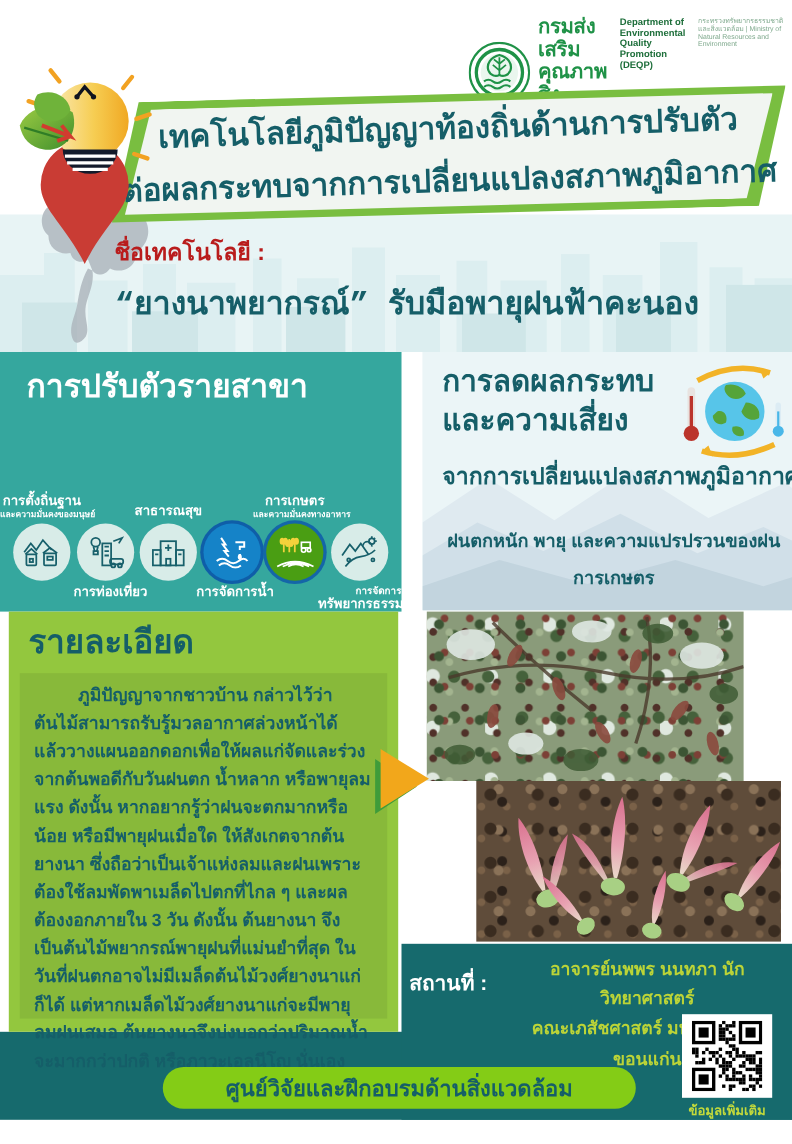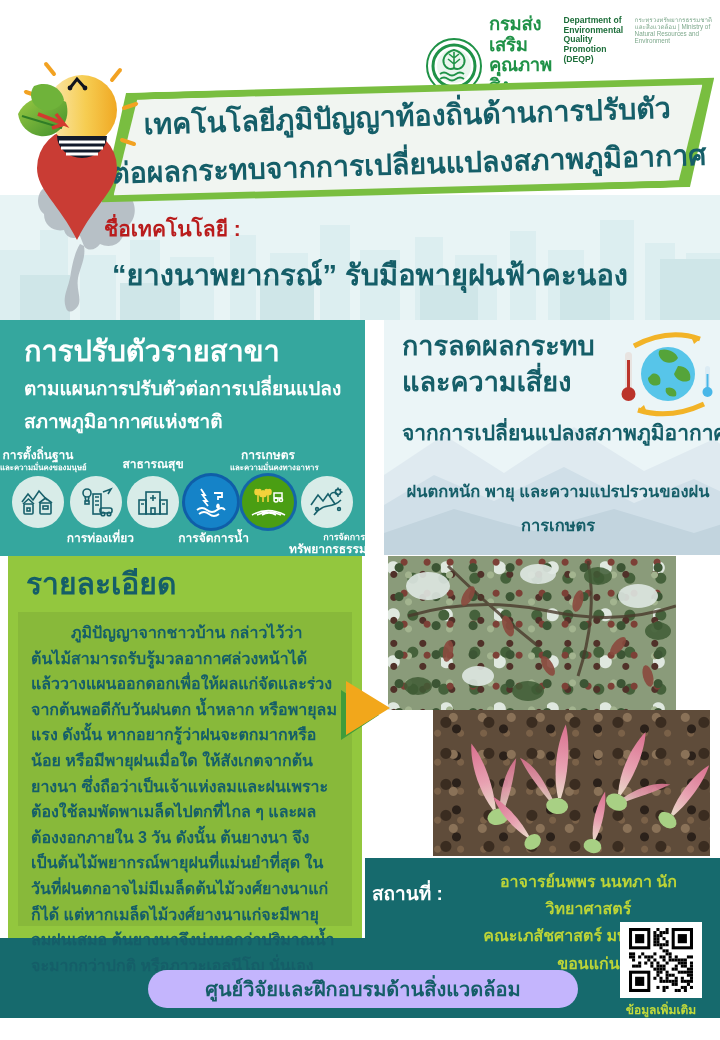--- a/index.html
+++ b/index.html
@@ -18,21 +18,21 @@
   .banner{position:absolute;left:100px;top:84px;width:616px;height:112px;transform:rotate(-1.8deg);z-index:2;}
   .banner .bg-green{position:absolute;inset:0;background:#79be40;clip-path:polygon(4.5% 0,100% 3%,95.5% 100%,0 97%);}
   .banner .bg-white{position:absolute;inset:7px 12px;background:#f1f5f1;clip-path:polygon(4.5% 0,100% 3%,95.5% 100%,0 97%);}
   .banner .btxt{position:absolute;inset:0;display:flex;flex-direction:column;align-items:center;justify-content:center;gap:2px;}
   .banner .btxt div{font-size:28.5px;font-weight:bold;color:#155e68;white-space:nowrap;}
 
   
   .cityband{position:absolute;left:0;top:195px;width:720px;height:125px;background:#e8f4f5;z-index:0;}
   .cityband svg{position:absolute;bottom:0;left:0;}
   .techname-label{position:absolute;left:104px;top:212px;font-size:21px;font-weight:bold;color:#b91c1c;z-index:2;}
-  .techname-value{position:absolute;left:70px;top:252px;width:600px;text-align:center;font-size:29px;font-weight:bold;color:#155e68;z-index:2;white-space:nowrap;}
+  .techname-value{position:absolute;left:70px;top:252px;width:600px;text-align:center;font-size:29px;font-weight:bold;color:#155e68;z-index:2;white-space:nowrap;font-family:Liberation Mono, monospace;}
 
   
   .thmap{position:absolute;left:28px;top:140px;z-index:1;}
   .bulbpin{position:absolute;left:8px;top:52px;z-index:3;}
 
   
   .teal-panel{position:absolute;left:0;top:320px;width:365px;height:236px;background:#35a79e;z-index:1;}
   .teal-panel .tp-title{position:absolute;left:24px;top:8px;font-size:29px;font-weight:bold;color:#ffffff;}
   .teal-panel .tp-sub{position:absolute;left:24px;top:52px;font-size:19px;font-weight:bold;color:#ffffff;line-height:1.75;}
   .sectors{position:absolute;left:0;top:126px;width:365px;height:110px;}
@@ -84,21 +84,21 @@
       radial-gradient(circle at 20% 80%, #7a6148 0 3px, transparent 4px);
     background-size:43px 31px,29px 37px,47px 27px,23px 29px;}
   .photo1 svg,.photo2 svg{position:absolute;inset:0;}
 
   
   .br-panel{position:absolute;left:365px;top:858px;width:355px;height:160px;background:#166a6d;z-index:2;}
   .bottom-bar{position:absolute;left:0;top:938px;width:720px;height:80px;background:#166a6d;z-index:1;}
   .loc{position:absolute;left:372px;top:868px;width:344px;display:flex;gap:18px;z-index:3;}
   .loc .loc-label{font-size:19px;font-weight:bold;color:#ffffff;padding-top:10px;white-space:nowrap;}
   .loc .loc-lines{flex:1;text-align:center;font-size:16px;font-weight:bold;color:#bcd437;line-height:1.7;}
-  .pill{position:absolute;left:148px;top:970px;width:430px;height:38px;background:#c4b5fd;border-radius:20px;
+  .pill{position:absolute;left:148px;top:970px;width:430px;height:38px;background:#84cc16;border-radius:20px;
       display:flex;align-items:center;justify-content:center;font-size:20px;font-weight:bold;color:#155e68;z-index:3;}
   .qrbox{position:absolute;left:620px;top:922px;width:82px;height:76px;background:#ffffff;display:flex;align-items:center;justify-content:center;z-index:4;}
   .qrcap{position:absolute;left:612px;top:1000px;width:98px;text-align:center;font-size:12px;font-weight:bold;color:#c3da3b;z-index:4;}
 </style>
 </head>
 <body>
 
 <div id="page">
 
   <div class="logo">
@@ -196,24 +196,20 @@
     <path d="M26 34 C40 28 54 36 56 48 C50 60 34 62 26 52 C22 46 22 40 26 34 Z" fill="#6fb33a"></path>
     <path d="M14 64 L54 76" stroke="#2f7d26" stroke-width="2"></path>
     <path d="M30 62 L56 72 L48 62 M56 72 L44 76" stroke="#d23b2f" stroke-width="3.5" fill="none"></path>
   </svg>
 
   <div class="techname-label">ชื่อเทคโนโลยี :</div>
   <div class="techname-value">“ยางนาพยากรณ์” รับมือพายุฝนฟ้าคะนอง</div>
 
   <div class="teal-panel">
     <div class="tp-title">การปรับตัวรายสาขา</div>
-    <div class="tp-sub">
-      <div>ตามแผนการปรับตัวต่อการเปลี่ยนแปลง</div>
-      <div>สภาพภูมิอากาศแห่งชาติ</div>
-    </div>
     <div class="sectors">
 
       <div class="sector sec-top" style="left:0px">
         <div class="labels">
           <div class="slab">การตั้งถิ่นฐาน</div>
           <div class="ssub">และความมั่นคงของมนุษย์</div>
         </div>
         <div class="circ">
           <svg width="36" height="30" viewBox="0 0 36 30" fill="none" stroke="#17606b" stroke-width="1.6">
             <path d="M2 15 L8 7 L13 13 L19 4 L27 13"></path>

